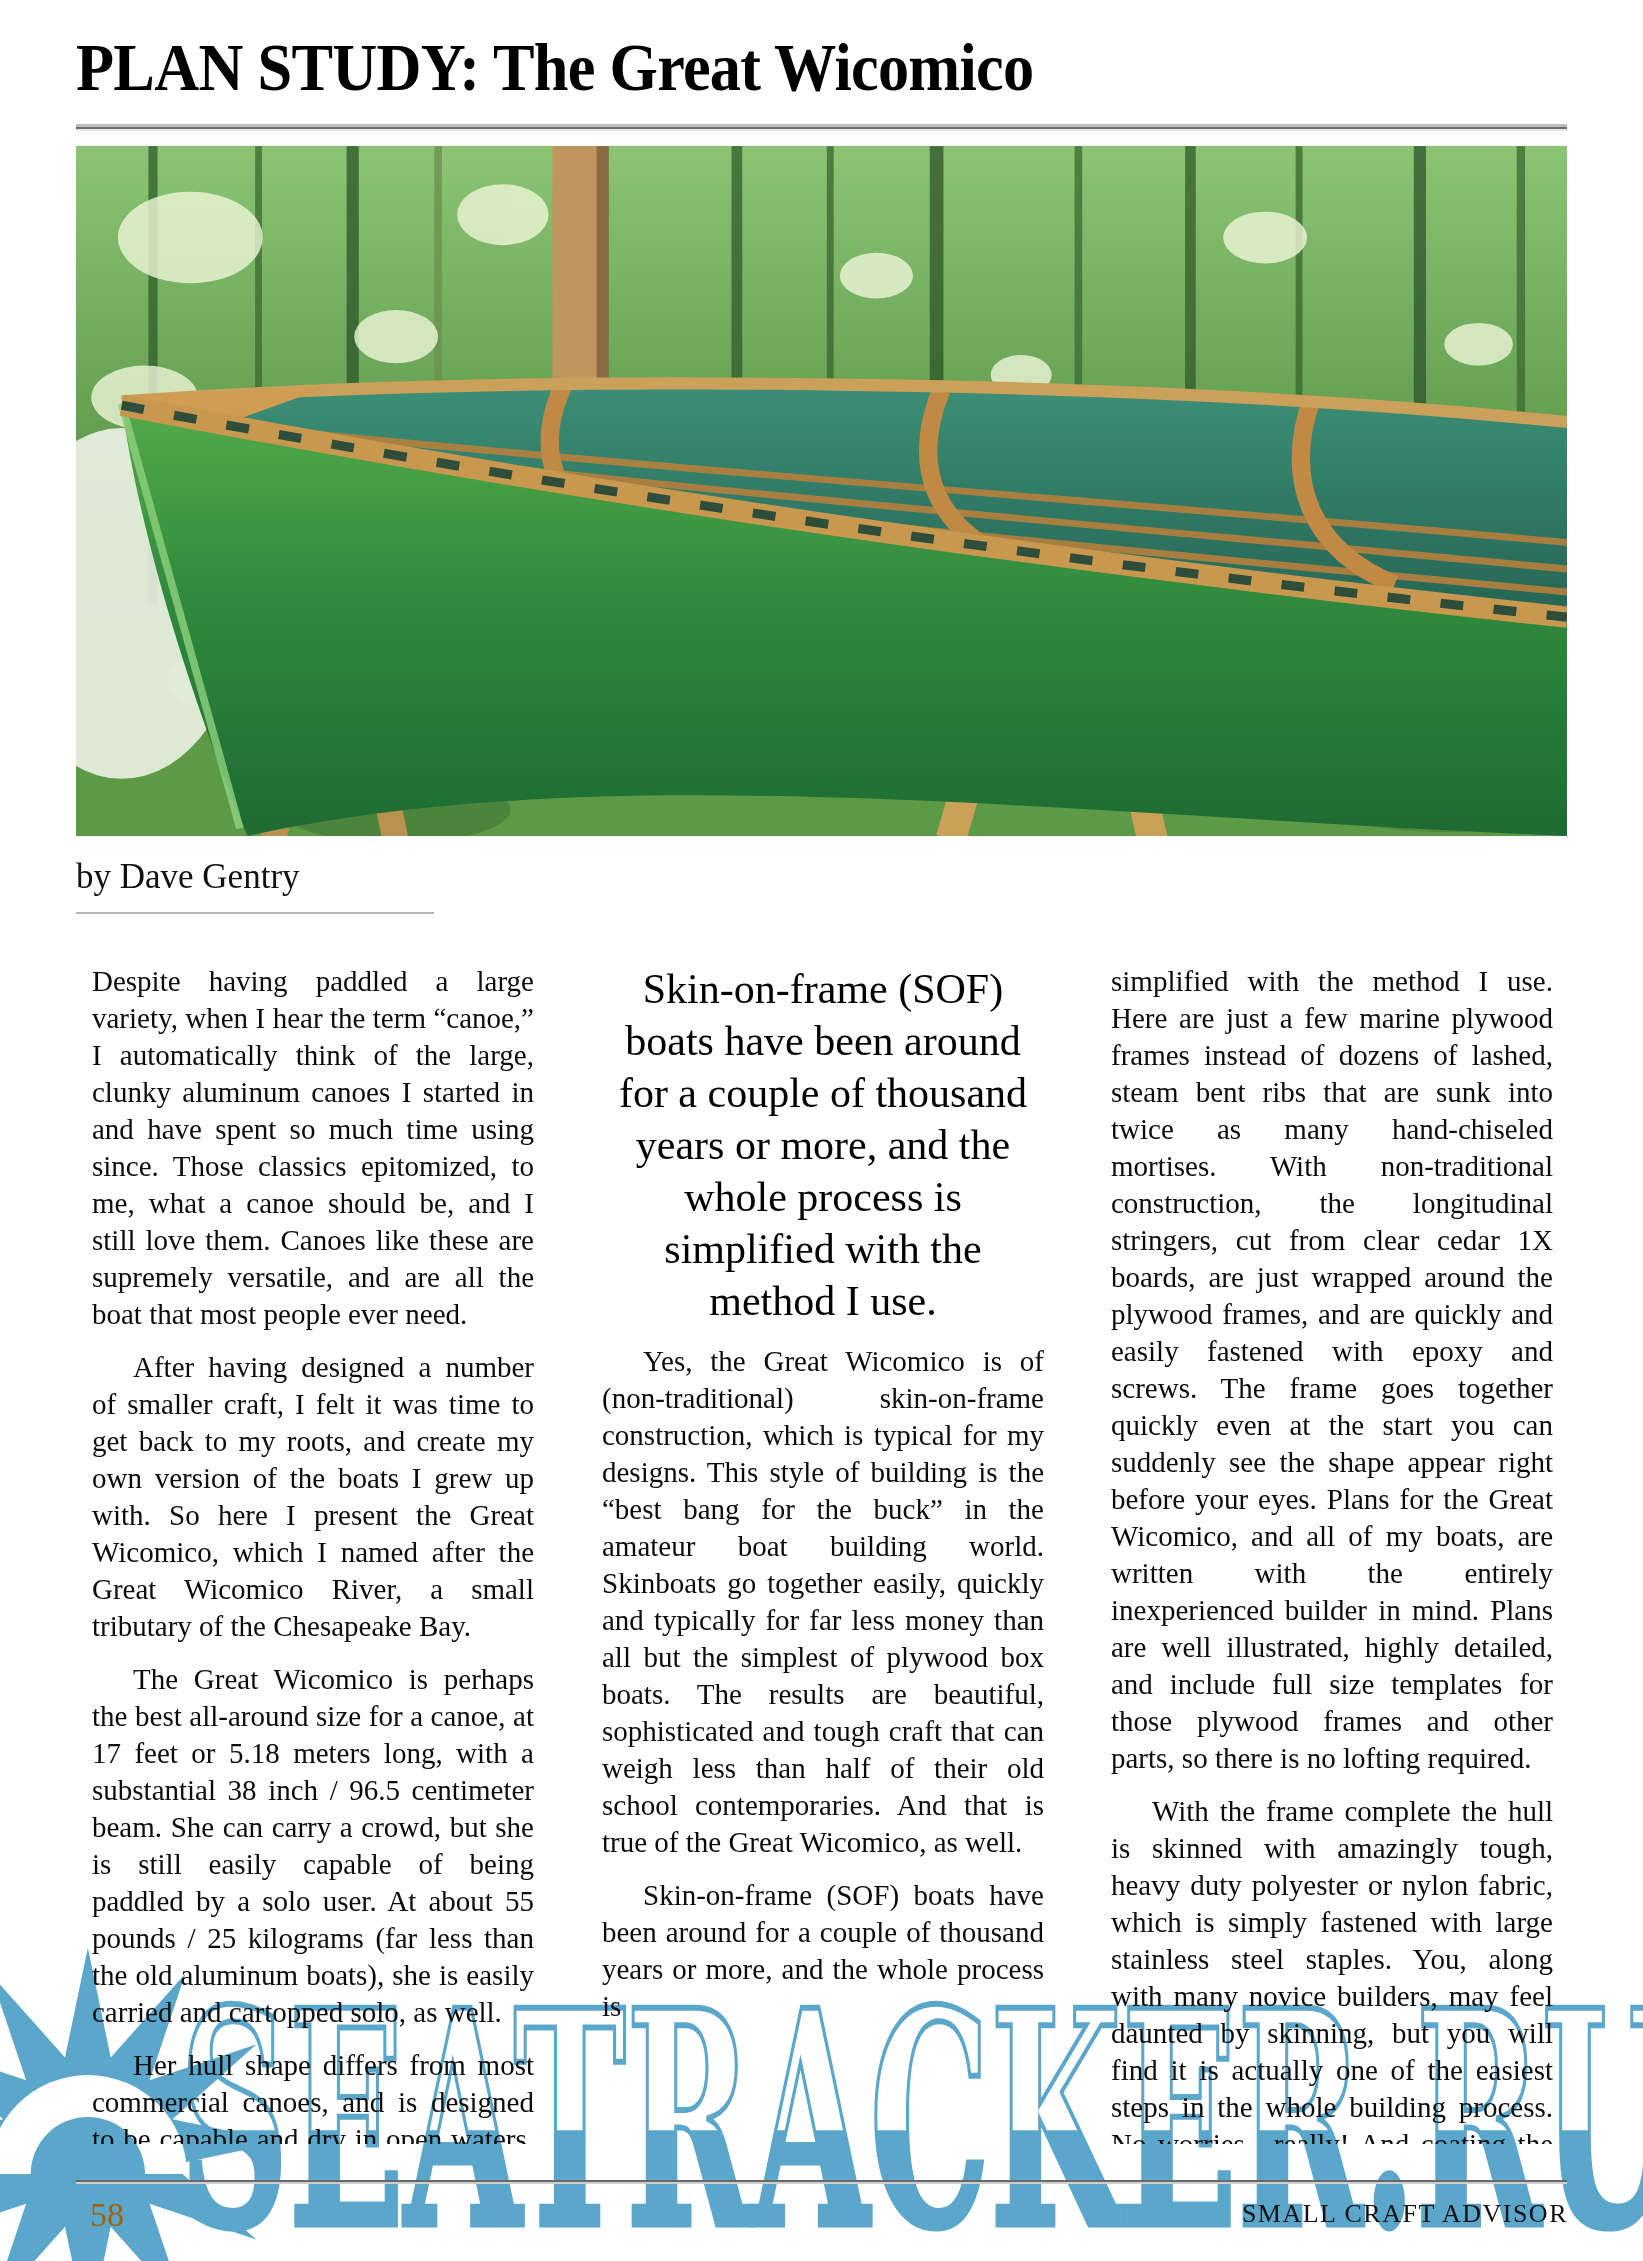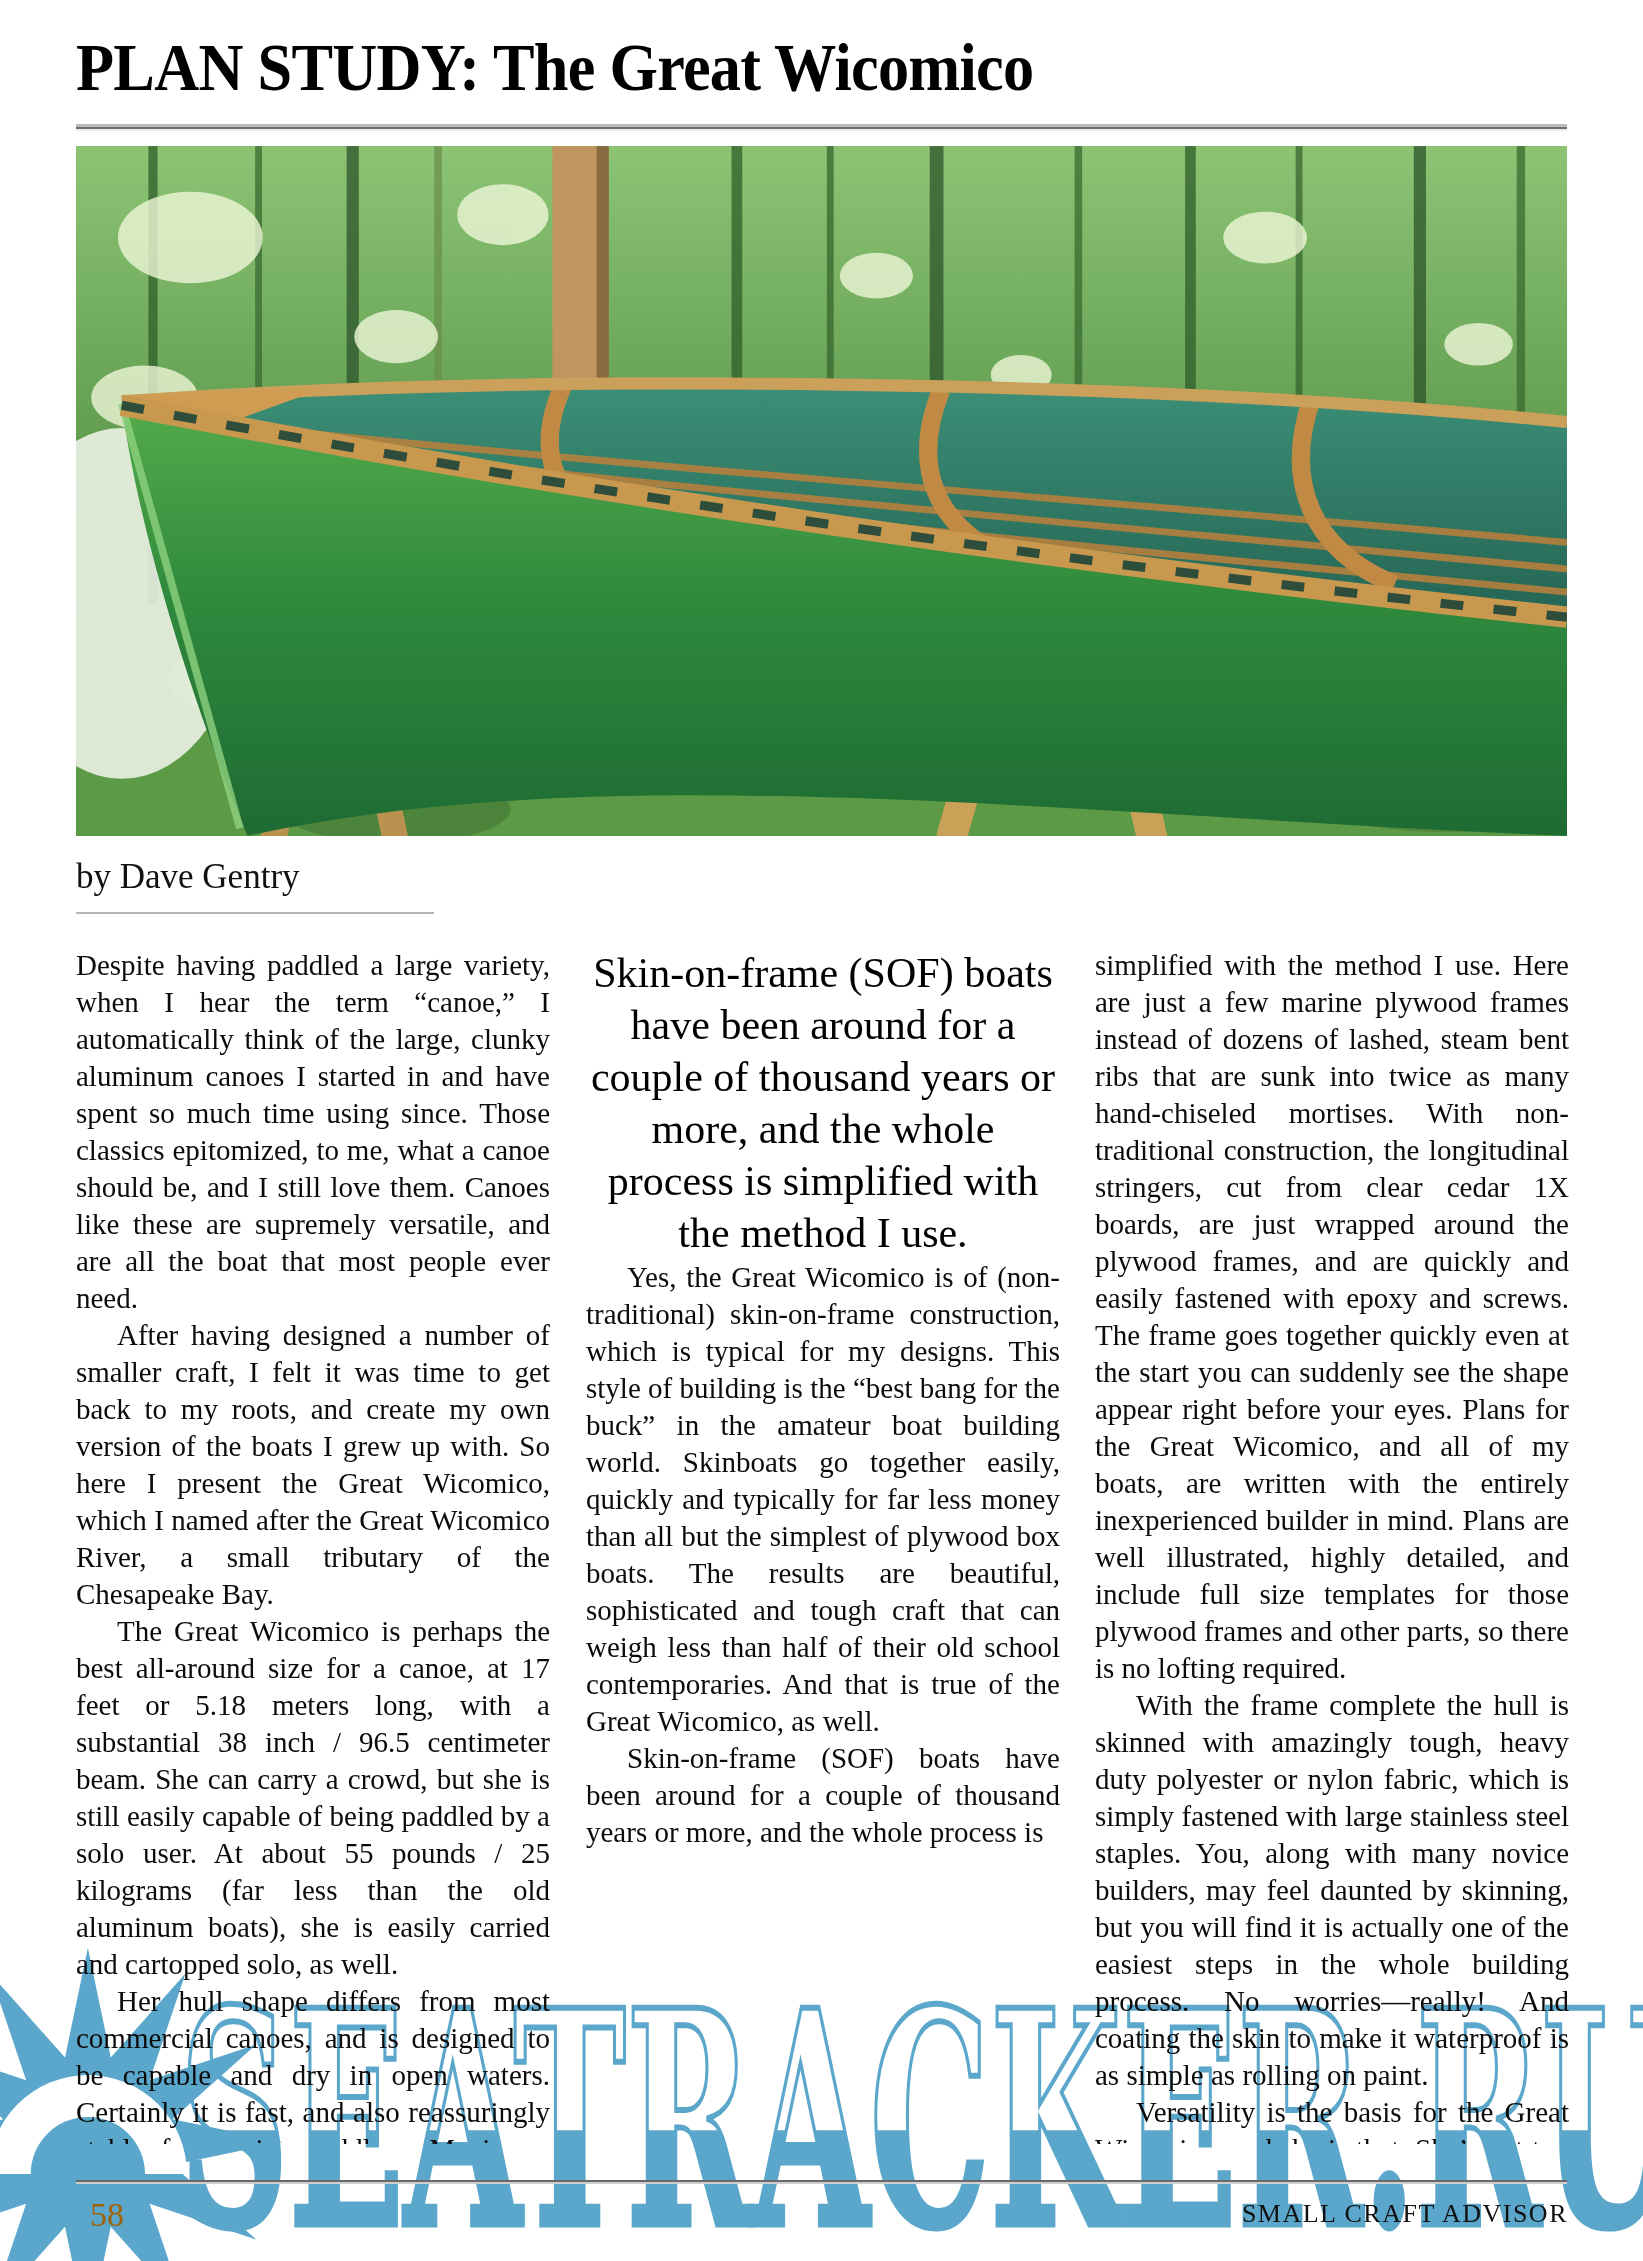--- a/index.html
+++ b/index.html
@@ -38,21 +38,21 @@
   }
   
   .col{
     position:absolute;top:947px;width:474px;height:1197px;
     font-size:29px;line-height:37px;text-align:justify;
     overflow:hidden;color:#0b0b0b;
   }
   .col-1{left:76px;}
   .col-2{left:586px;}
   .col-3{left:1095px;}
-  .col p{margin:0;}
+  .col p{margin:16px;}
   .col p.indent{text-indent:41px;}
   .pull-quote{
     margin:30.5px 0 34px 0;
     font-size:42px;line-height:52px;
     text-align:center;text-indent:0;
     padding:0 4.6px;color:#000;
   }
   
   .footer-rule{
     position:absolute;left:76px;top:2180px;width:1491px;height:3.8px;

